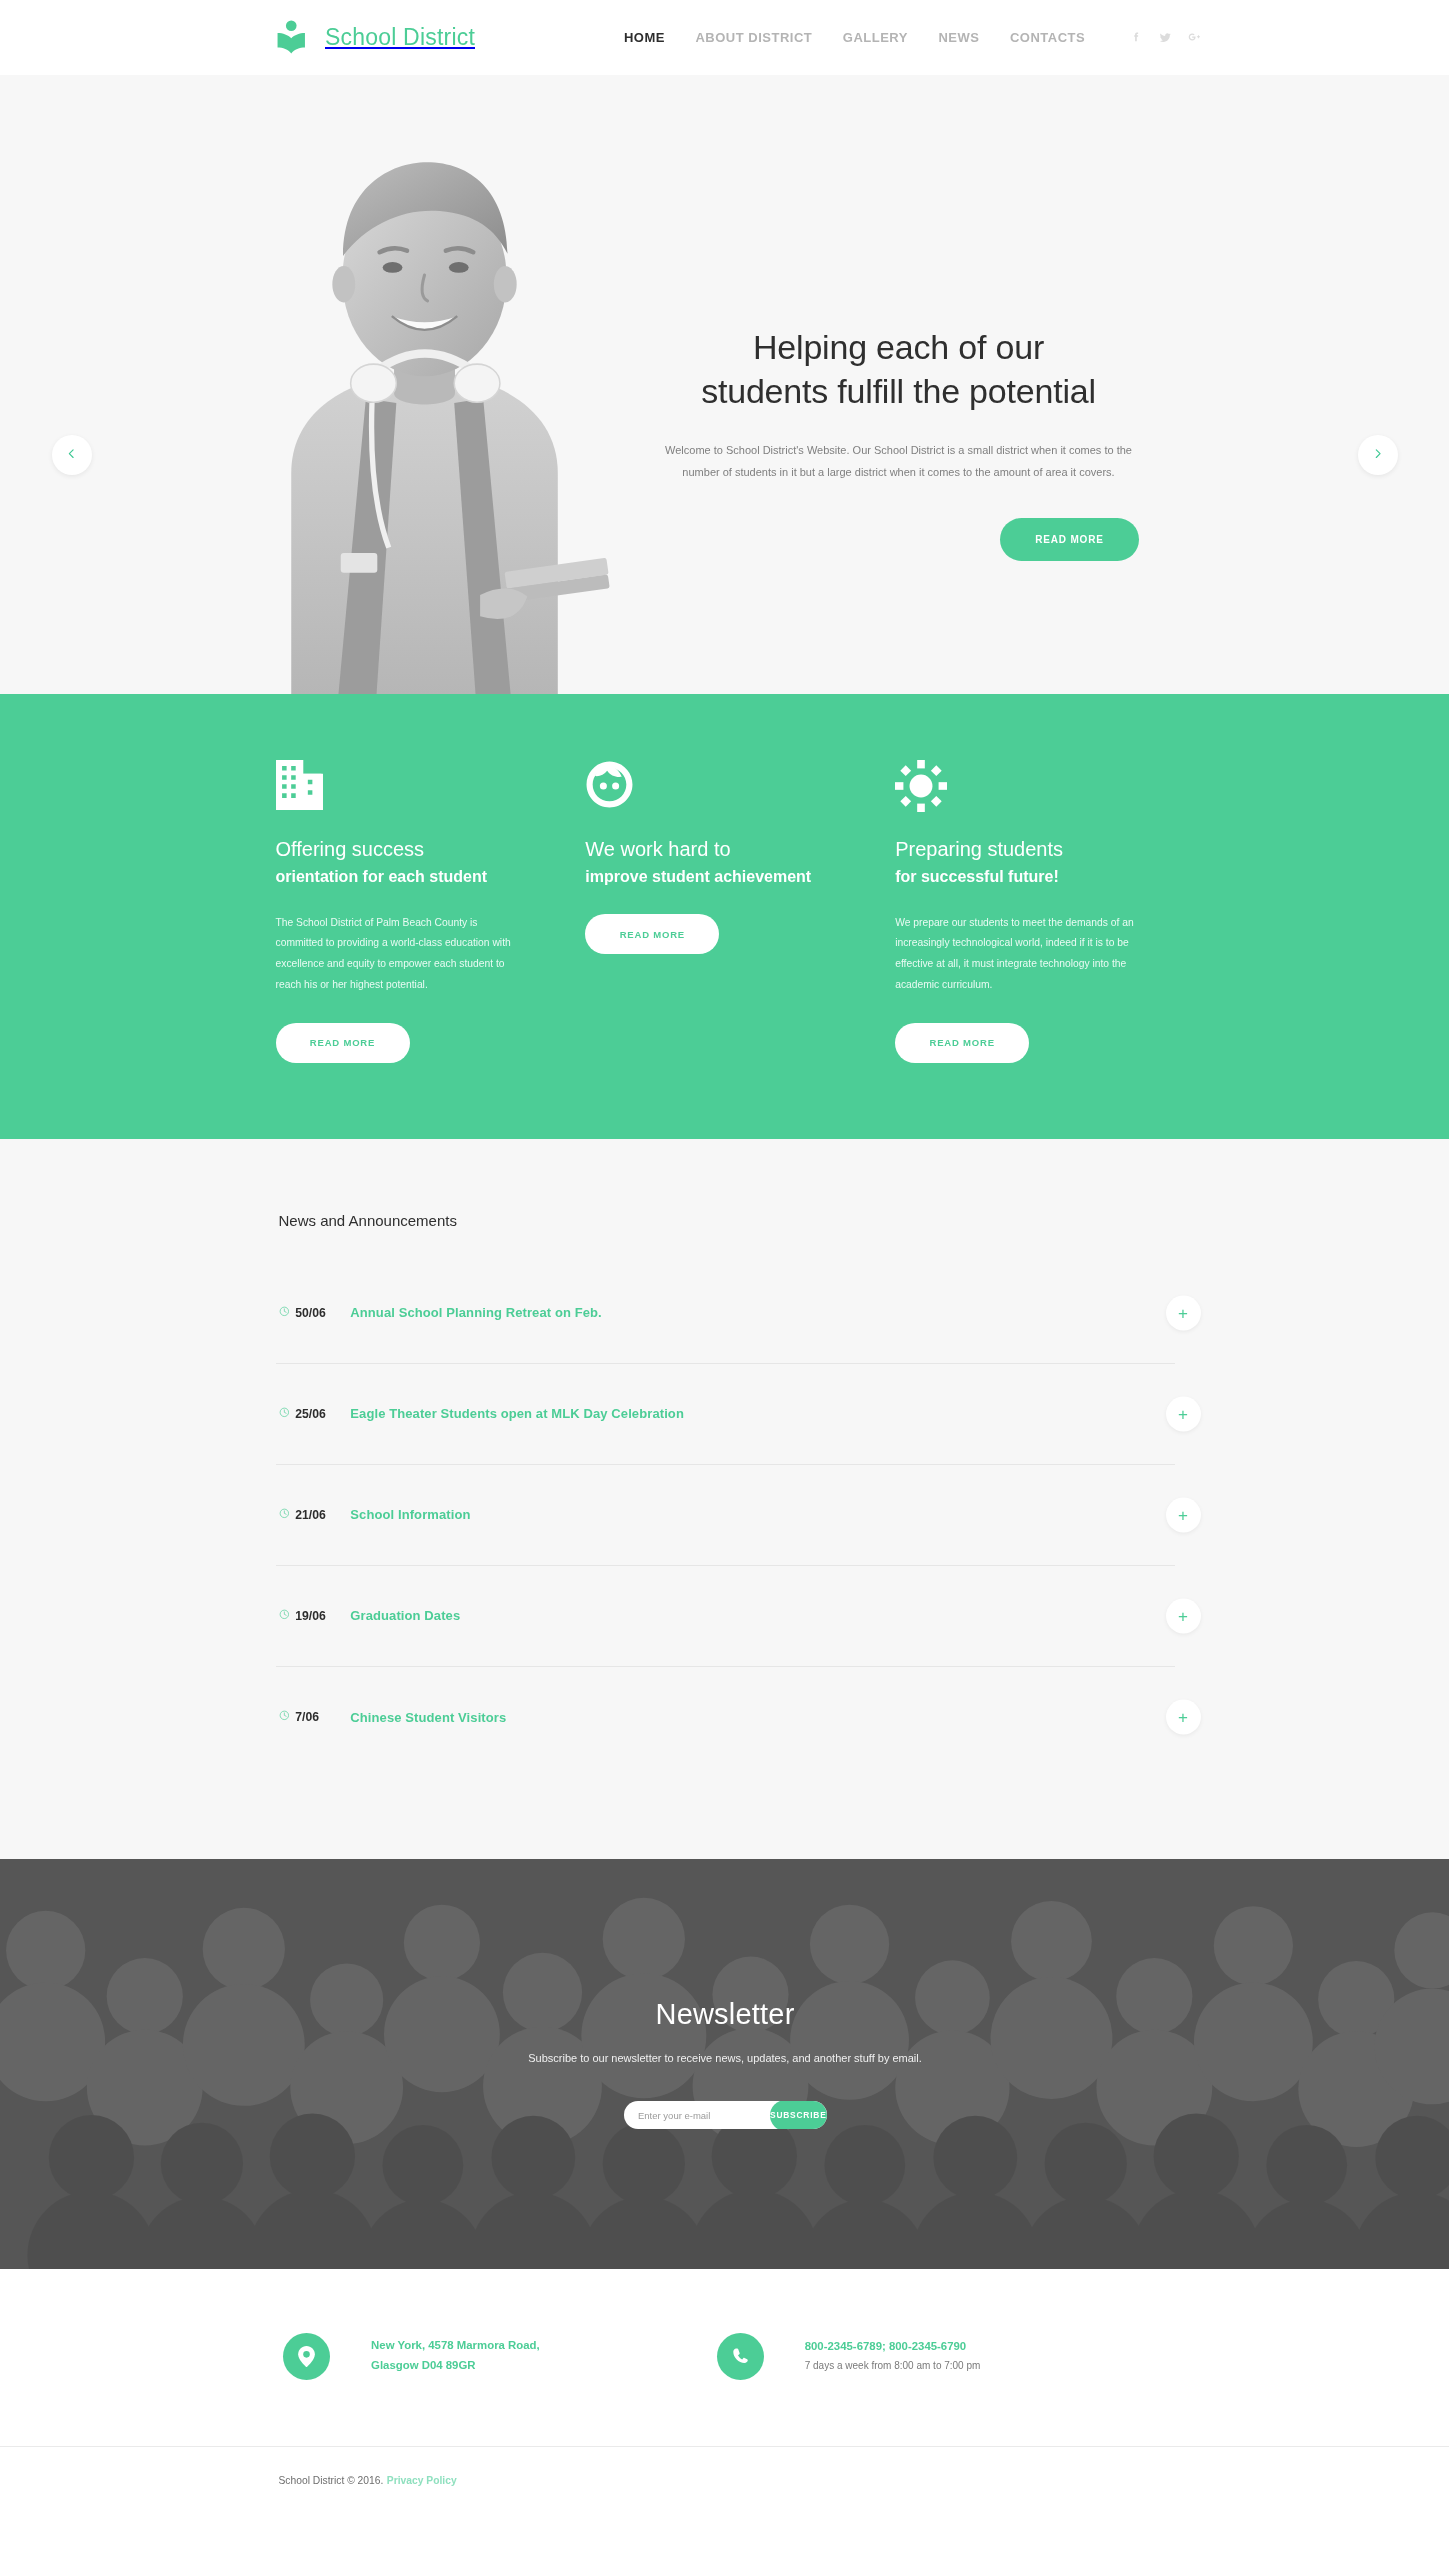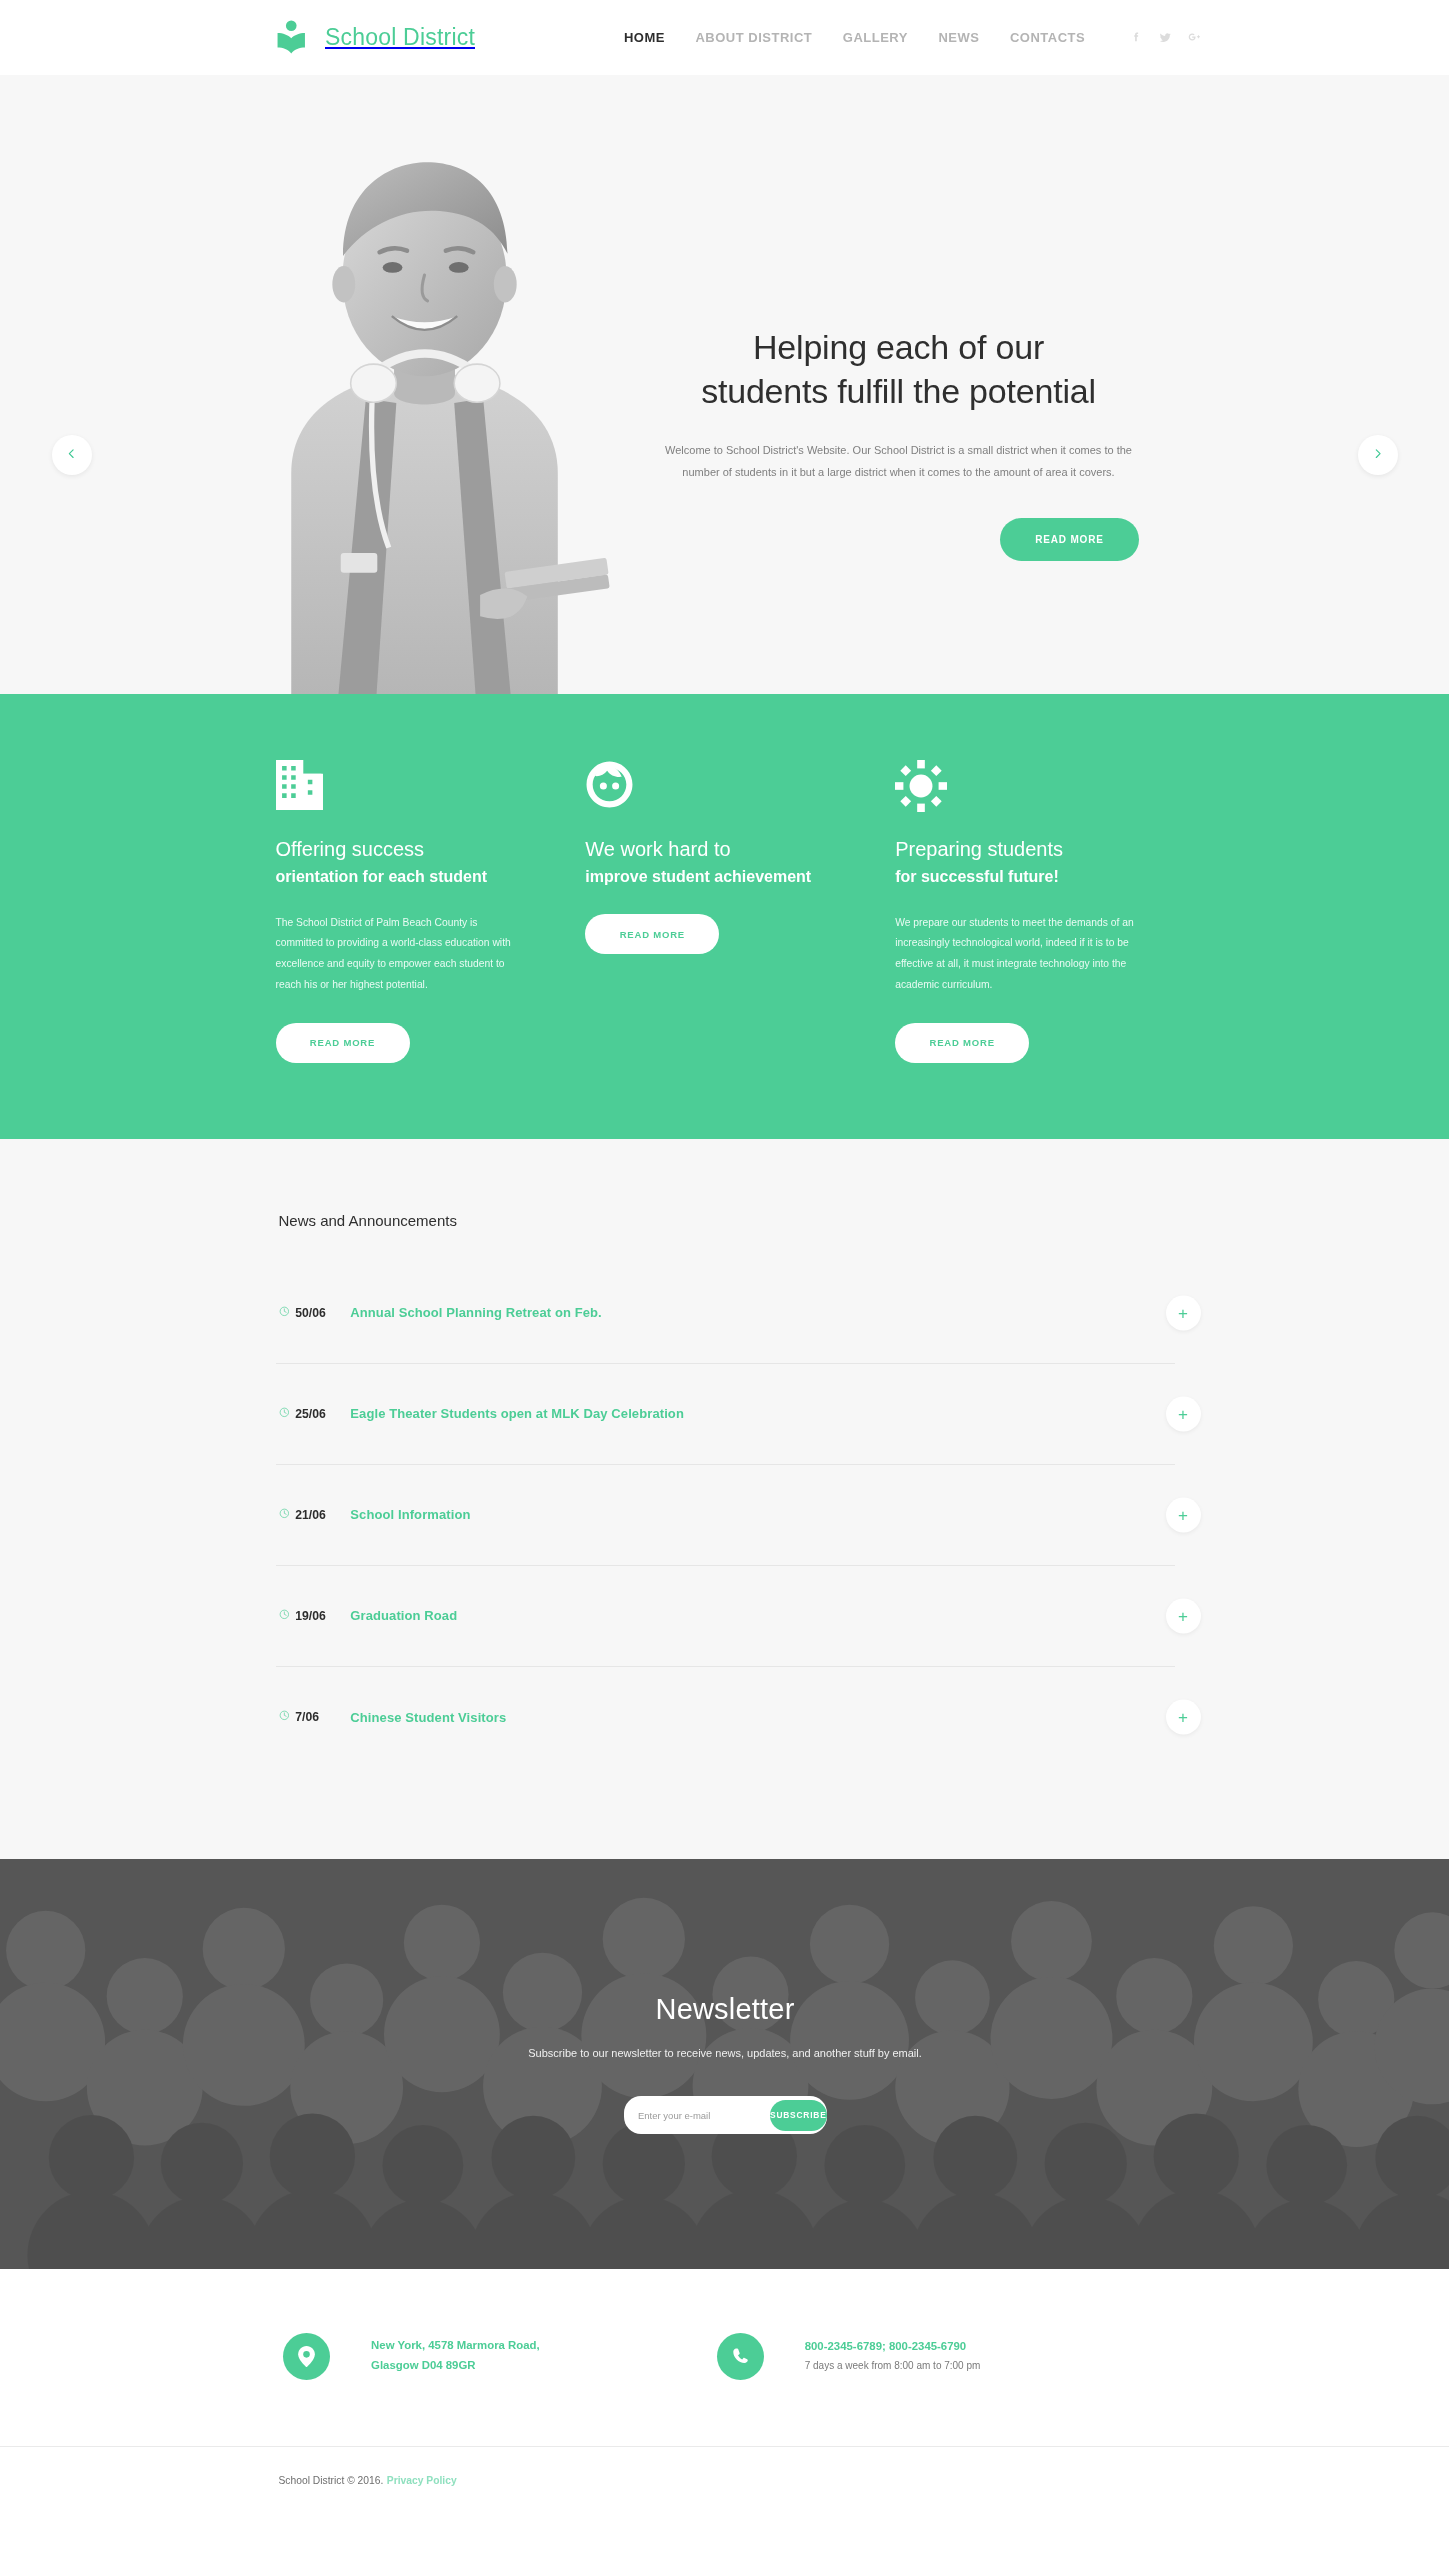--- a/index.html
+++ b/index.html
@@ -234,21 +234,21 @@
     font-size: 29px; font-weight: 400; color: #ffffff;
     letter-spacing: 0.2px;
   }
   .nl-sub {
     margin-top: 21.3px;
     font-size: 11px; color: #f0f0f0;
   }
   .nl-form {
     margin: 37px auto 0;
     width: 203px;
-    height: 38px;
+    height: 28px;
     background: #ffffff;
     border-radius: 17px;
     display: flex;
     align-items: center;
     padding: 0;
     overflow: hidden;
   }
   .nl-input {
     flex: 1;
     border: none; outline: none;
@@ -545,21 +545,21 @@
         </li>
 
         <li class="news-row">
           <span>
             <svg class="clock-ico" viewBox="0 0 24 24">
                 <circle cx="12" cy="12" r="9.5"></circle>
                 <polyline points="12,6.5 12,12 16,14" stroke-linecap="round" stroke-linejoin="round"></polyline>
               </svg>
           </span>
           <span class="news-date">19/06</span>
-          <a class="news-title" href="#">Graduation Road</a>
+          <a class="news-title" href="#">Graduation Dates</a>
           <button class="news-plus">+</button>
         </li>
 
         <li class="news-row">
           <span>
             <svg class="clock-ico" viewBox="0 0 24 24">
                 <circle cx="12" cy="12" r="9.5"></circle>
                 <polyline points="12,6.5 12,12 16,14" stroke-linecap="round" stroke-linejoin="round"></polyline>
               </svg>
           </span>

